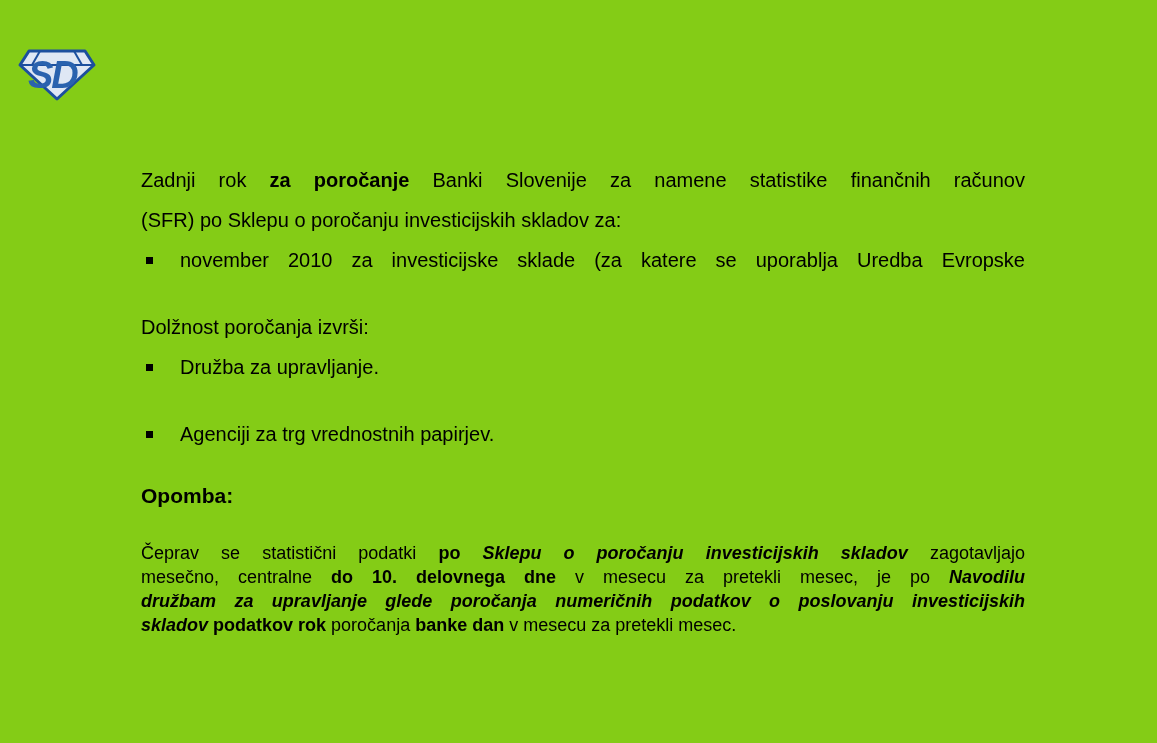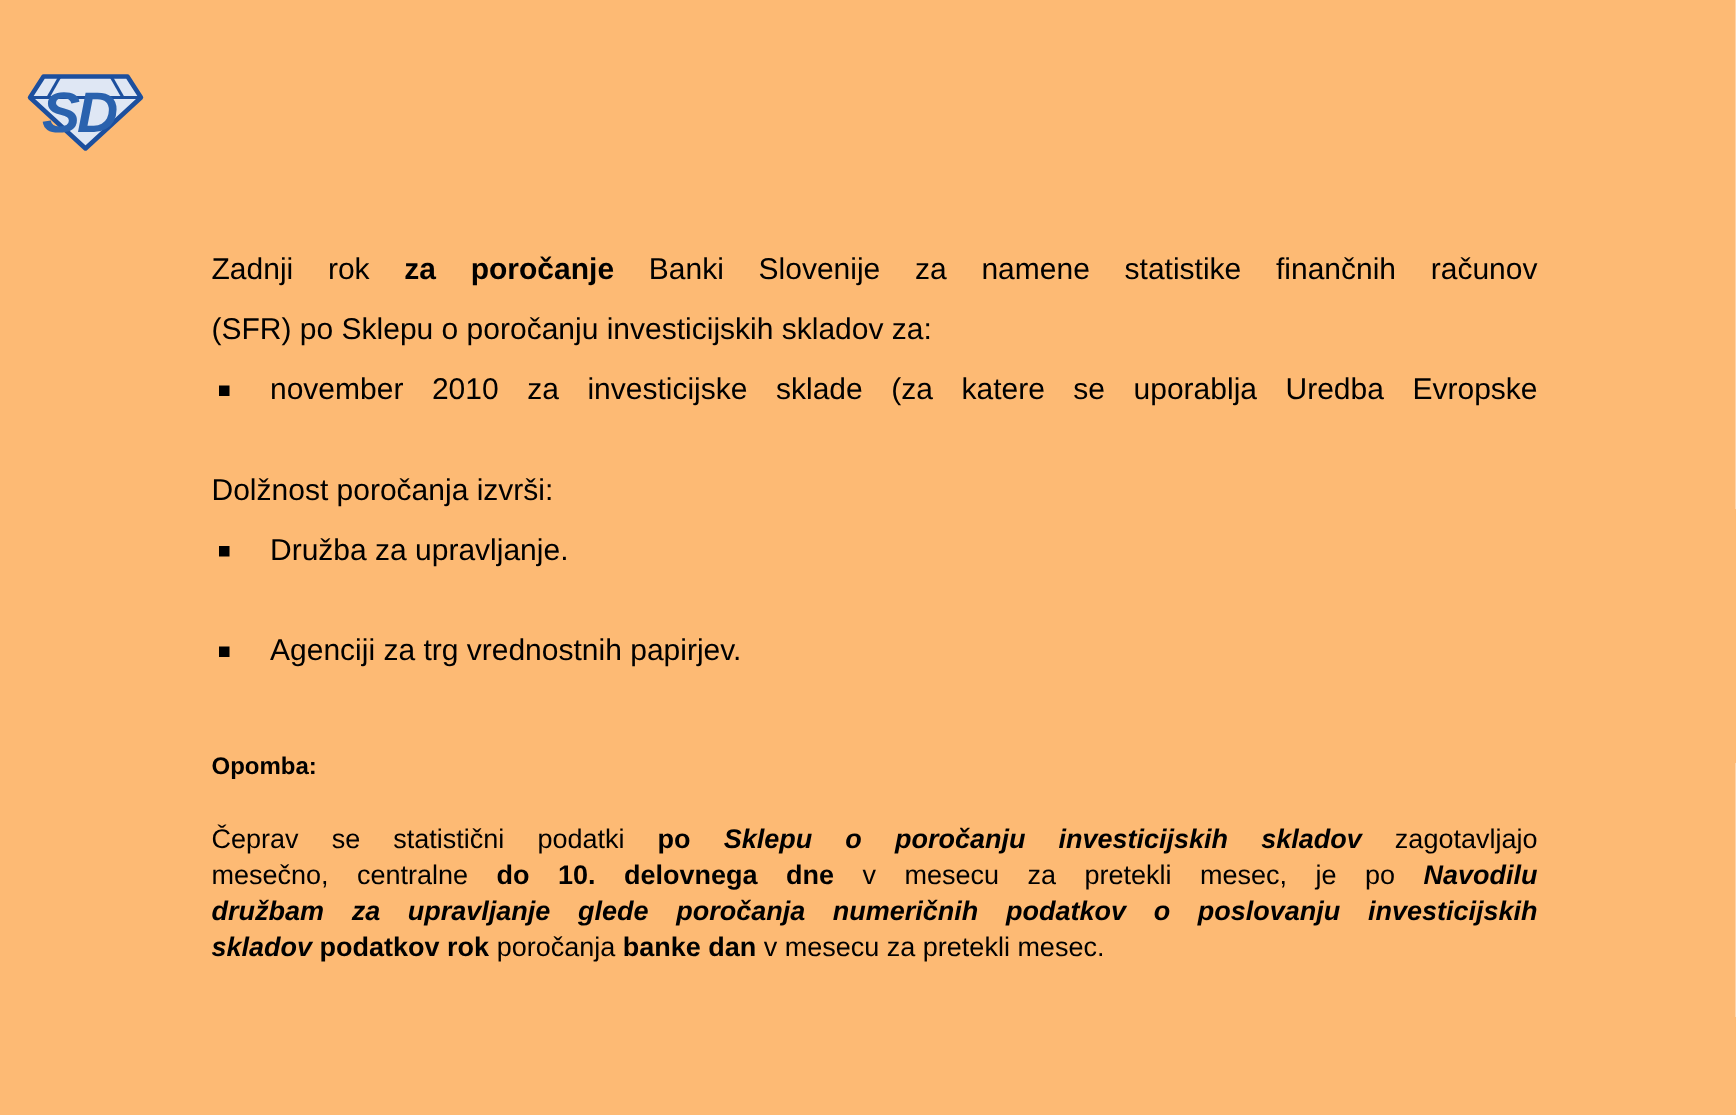--- a/index.html
+++ b/index.html
@@ -3,42 +3,42 @@
 <meta charset="utf-8">
 <style>
   * { margin: 0; padding: 0; box-sizing: border-box; }
   html, body { background: #ffffff; }
   body {
     width: 1157px; height: 743px;
     position: relative; overflow: hidden;
     font-family: "Liberation Sans", sans-serif;
     color: #000000;
   }
-  .page { position: absolute; inset: 0; background: #fdba74; }
+  .page { position: absolute; inset: 0; background: #84cc16; }
 
   .logo { position: absolute; left: 17px; top: 46px; width: 80px; height: 57px; }
 
   .content { position: absolute; left: 141px; top: 160px; width: 884px; }
 
   .main-line { font-size: 20px; line-height: 40px; white-space: normal; }
   .full { text-align: justify; text-align-last: justify; text-justify: inter-word; }
 
   .bullet-line { position: relative; padding-left: 39px; }
   .sq {
     position: absolute; left: 5px; top: 17px;
     width: 7px; height: 7px; background: #000000; display: inline-block;
   }
 
   .gap { margin-top: 27px; }
 
   .note-title {
-    margin-top: 46px;
-    font-size: 16px; line-height: 24px; font-weight: bold;
+    margin-top: 30px;
+    font-size: 21px; line-height: 24px; font-weight: bold;
   }
-  .note { margin-top: 23px; }
+  .note { margin-top: 33px; }
   .note-line { font-size: 18px; line-height: 24px; }
 </style>
 </head>
 <body>
 
 <div class="page">
 
   <div class="logo">
     <svg width="80" height="57" viewBox="0 0 80 57">
       <polygon points="12,5 68,5 77,19 40,53 3,19" stroke-width="3" stroke-linejoin="round" fill="#dfe7f4" stroke="#1c4f9e"></polygon>

